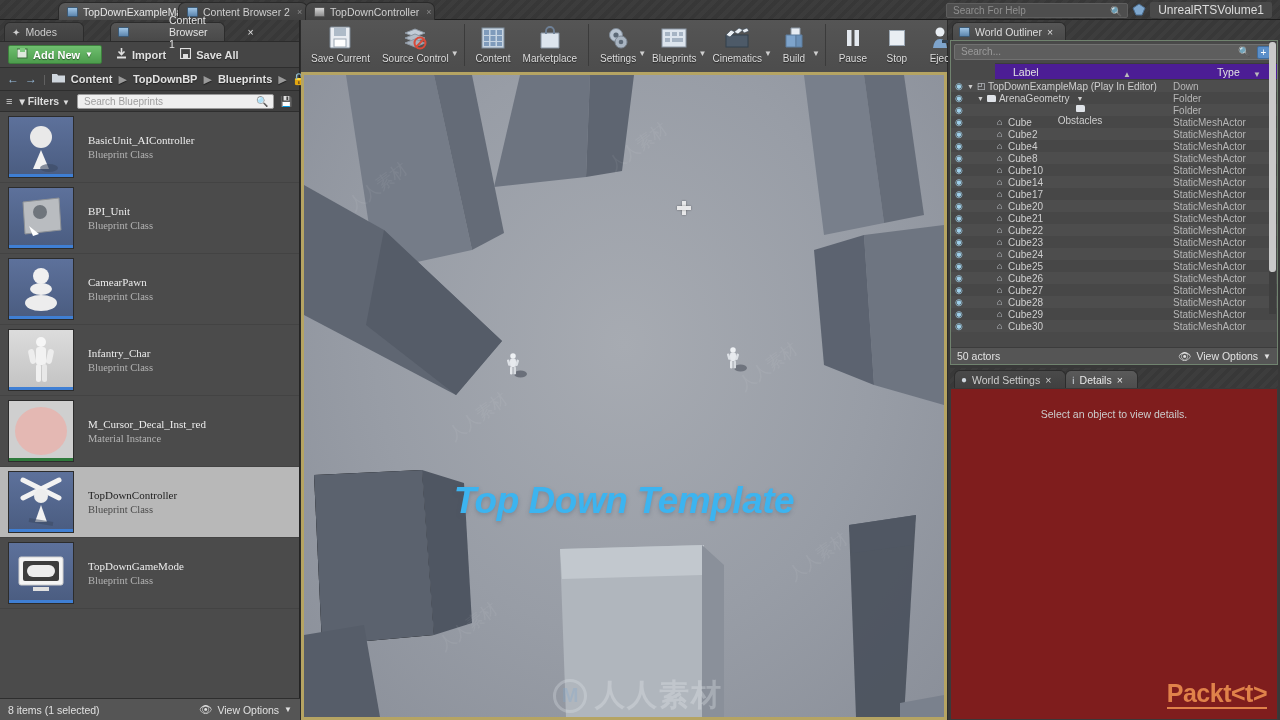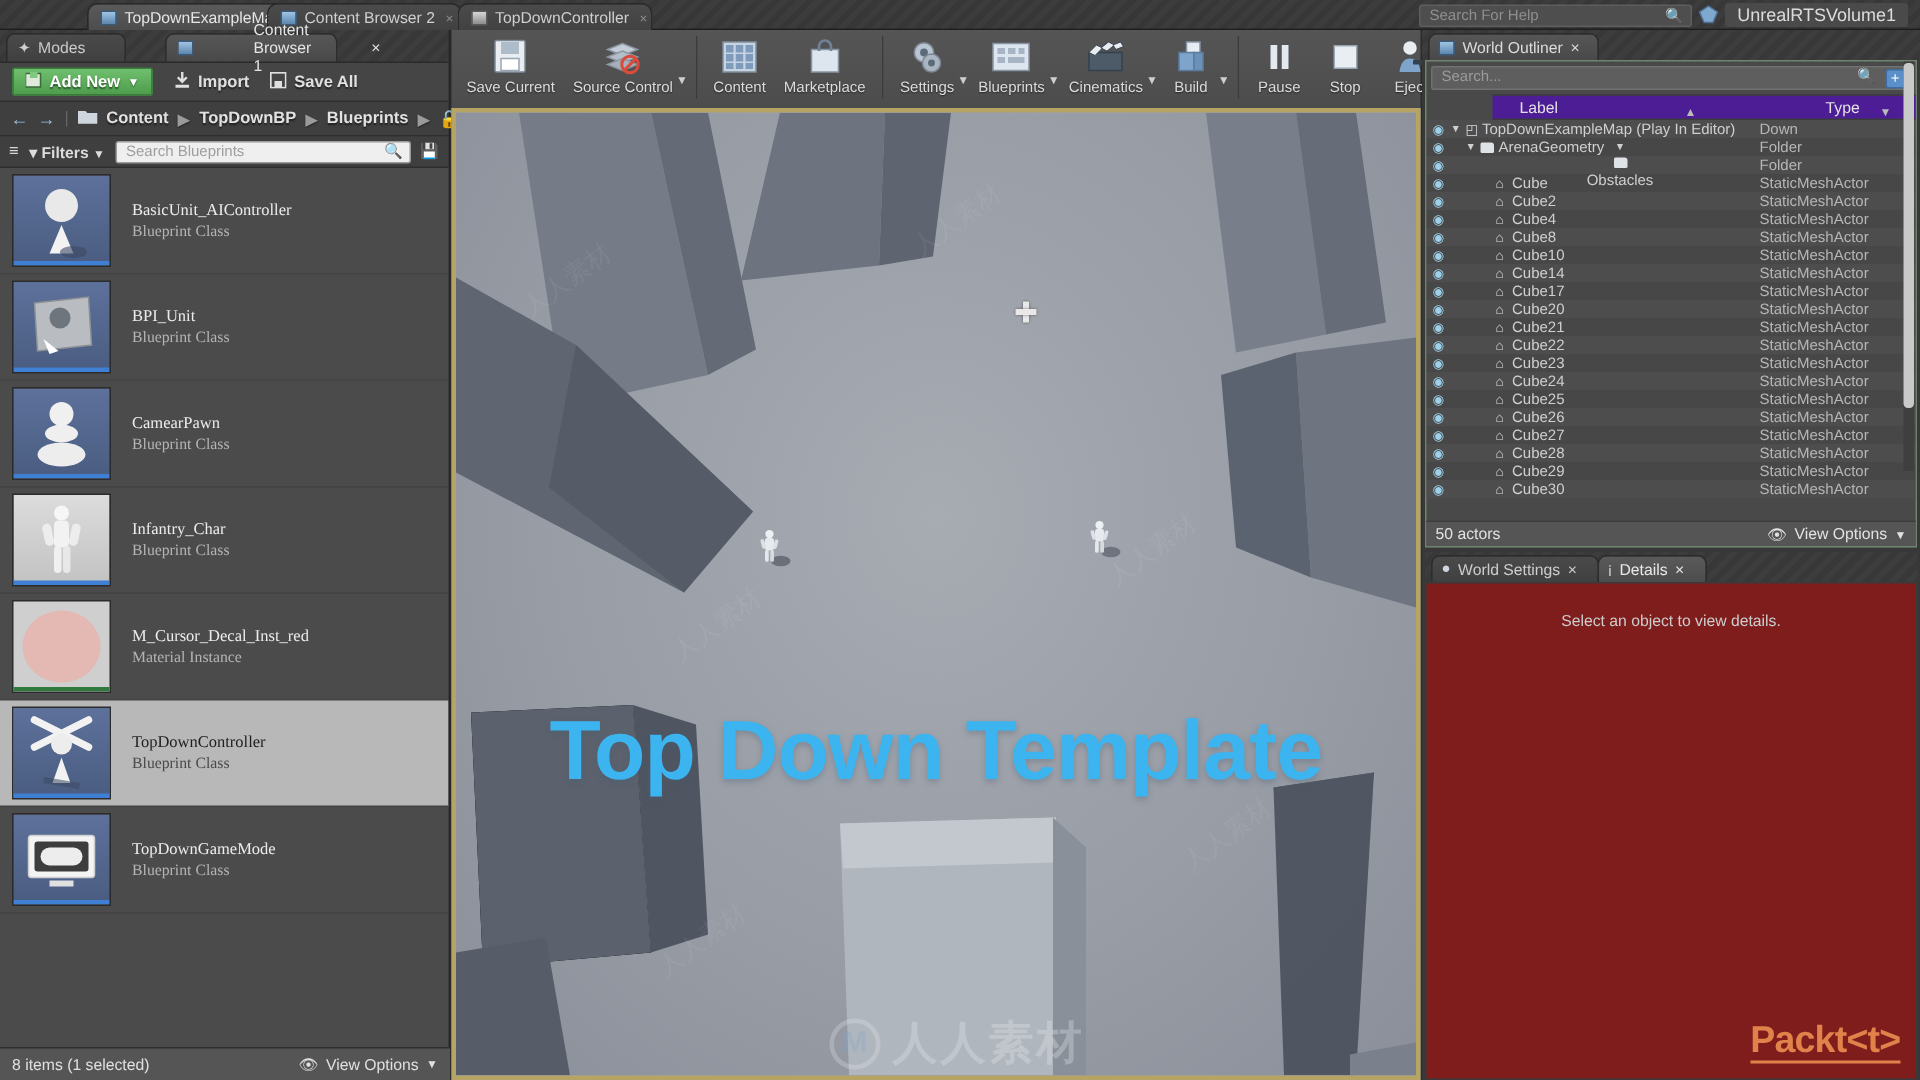--- a/index.html
+++ b/index.html
@@ -154,22 +154,22 @@
   .caret { align-self:center; margin-left:-4px; margin-top:14px; font-size:8px; color:#cfcfcf; }
 
   
   .viewport {
     position:absolute; left:301px; top:72px; width:646px; height:648px;
     border:3px solid #b5a463; background:#9ba0a8; overflow:hidden;
   }
   .vp-inner { position:absolute; inset:0; overflow:hidden;
     background: radial-gradient(ellipse at 50% 42%, #a7abb2 0%, #989da6 55%, #8a8f99 100%); }
   .vptitle {
-    position:absolute; left:50%; top:392px; transform:translateX(-50%);
-    font-size:56px; font-weight:bold; 
+    position:absolute; left:50%; top:405px; transform:translateX(-50%);
+    font-size:37px; font-weight:bold; font-style:italic;
     color:#3cb4f0; white-space:nowrap; letter-spacing:-0.5px;
     text-shadow:0 2px 4px rgba(70,90,110,.35);
   }
   .crosshair { position:absolute; left:373px; top:126px; width:14px; height:14px; opacity:.9; }
   .crosshair:before, .crosshair:after { content:""; position:absolute; background:#f0f0f0;
     box-shadow:0 0 2px rgba(0,0,0,.5); }
   .crosshair:before { left:5px; top:0; width:4px; height:14px; }
   .crosshair:after { left:0; top:5px; width:14px; height:4px; }
   .pawn { position:absolute; width:26px; height:40px; }
 

